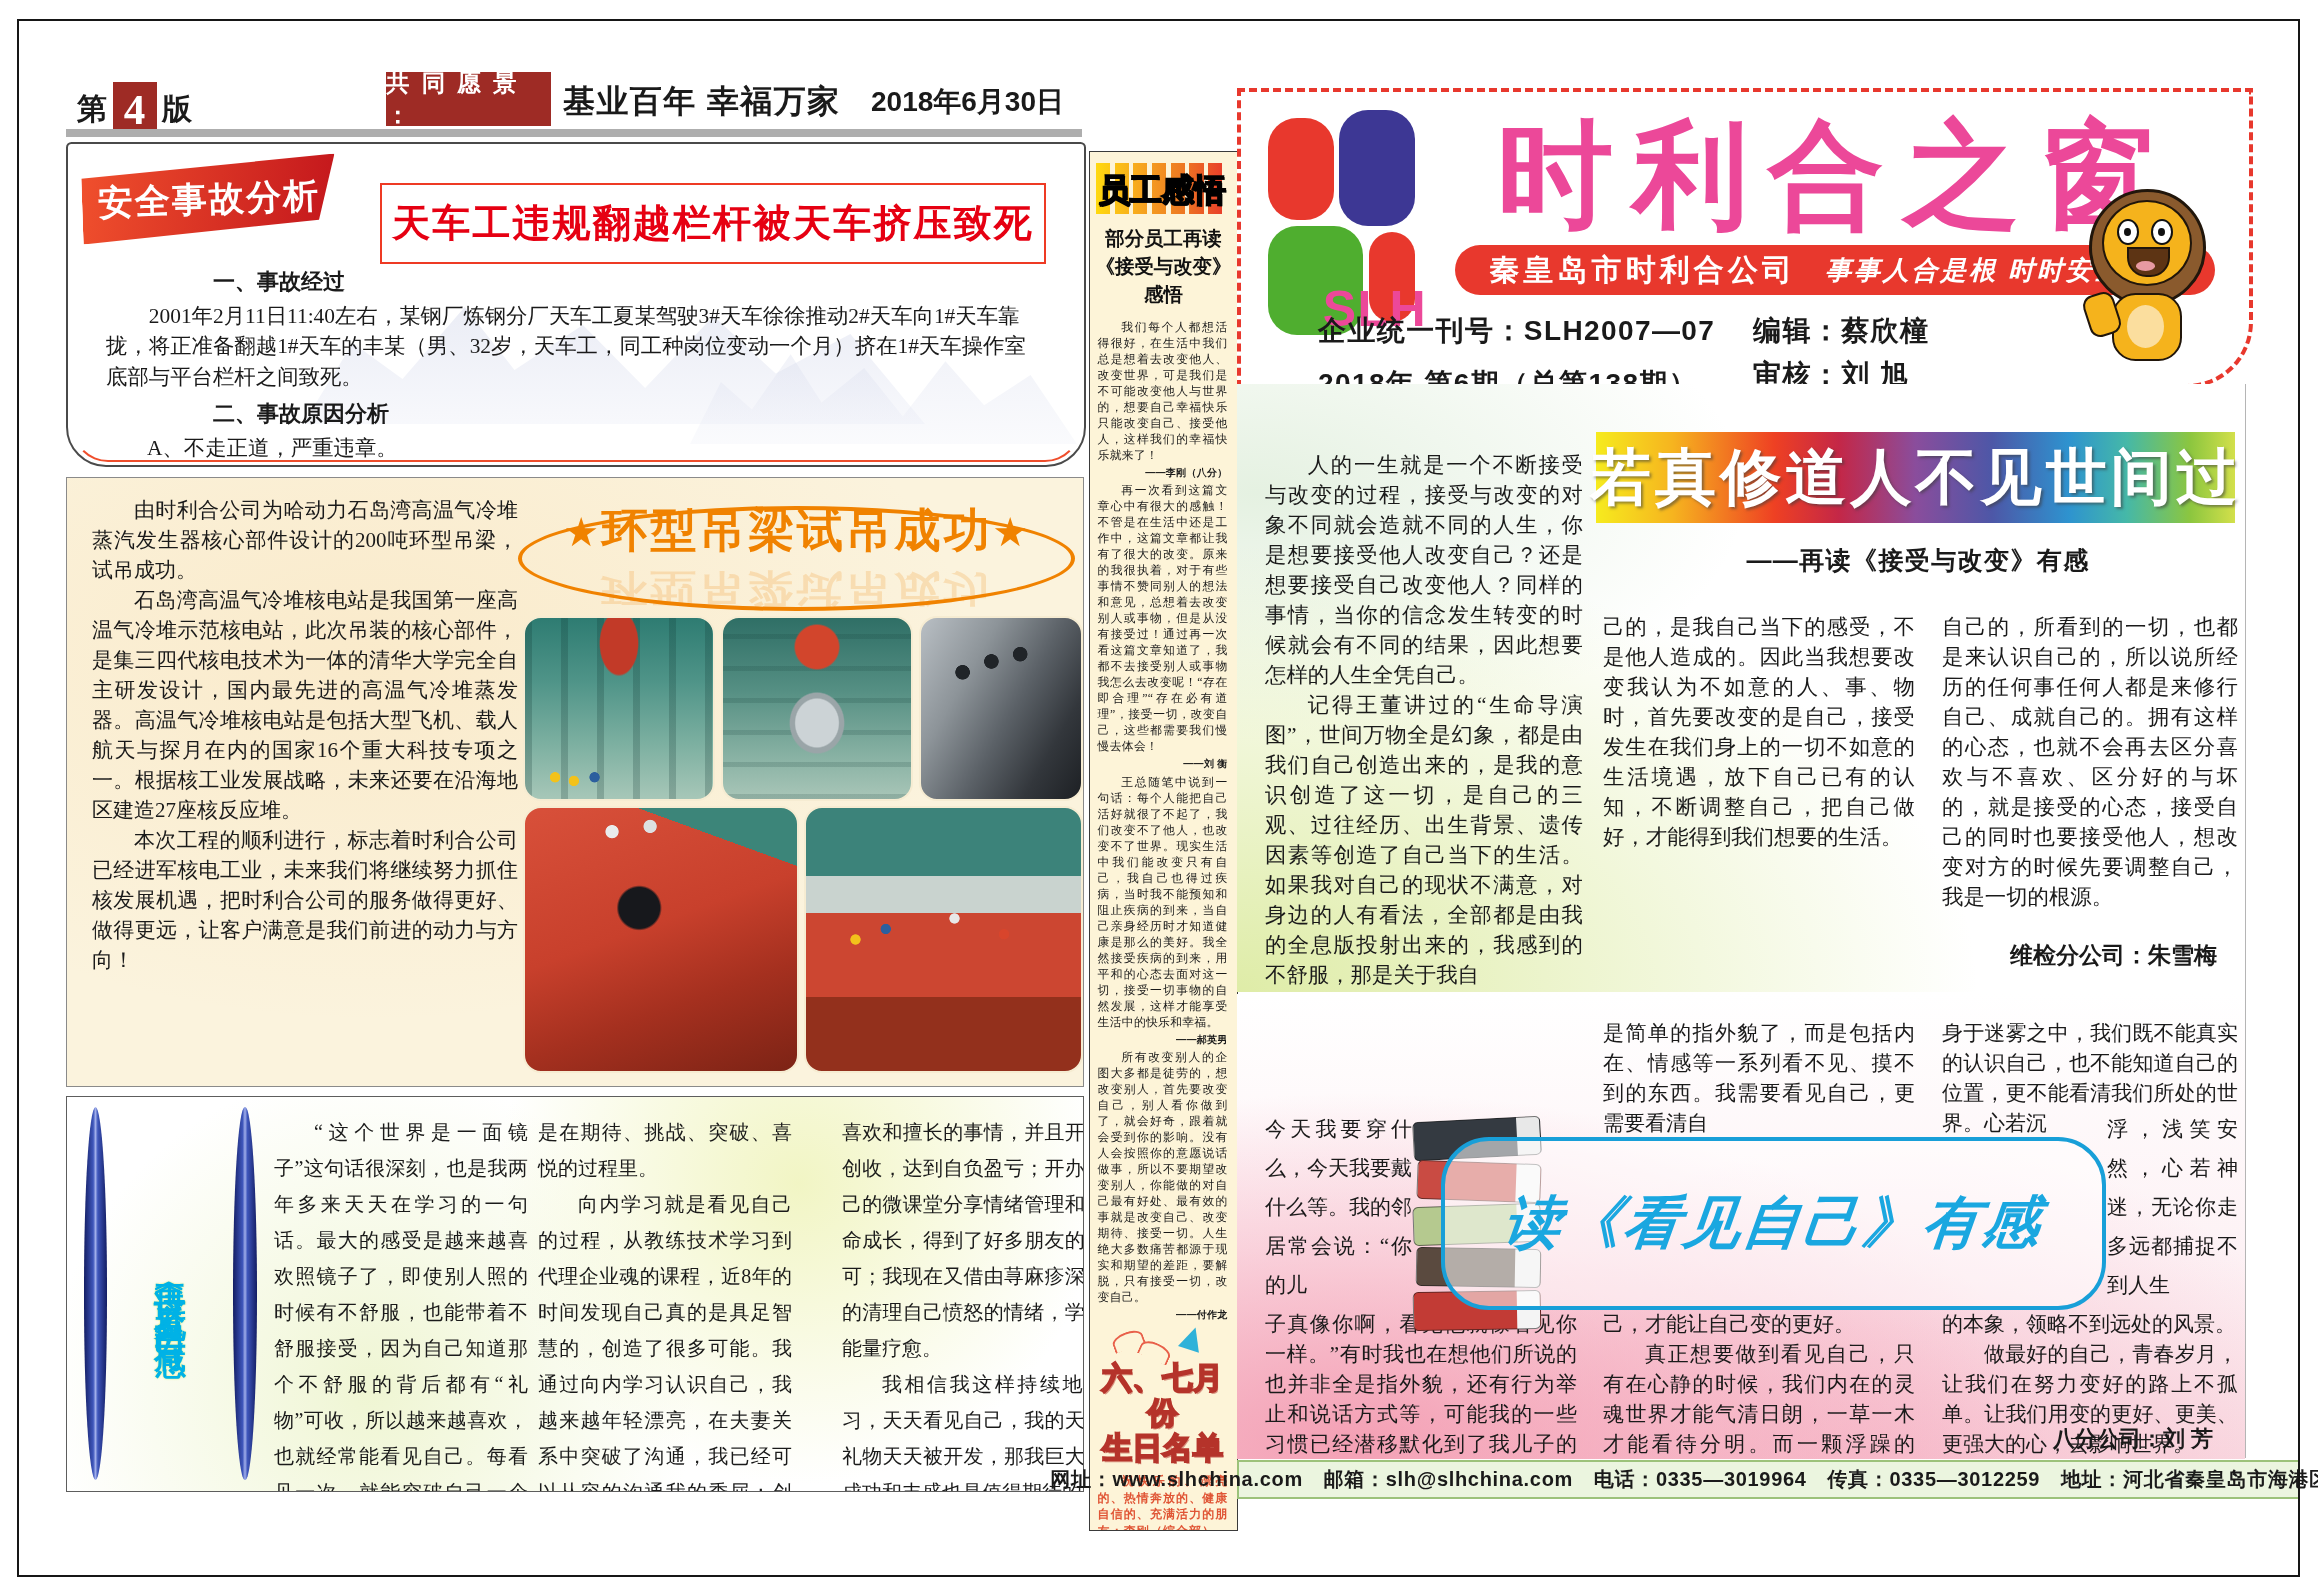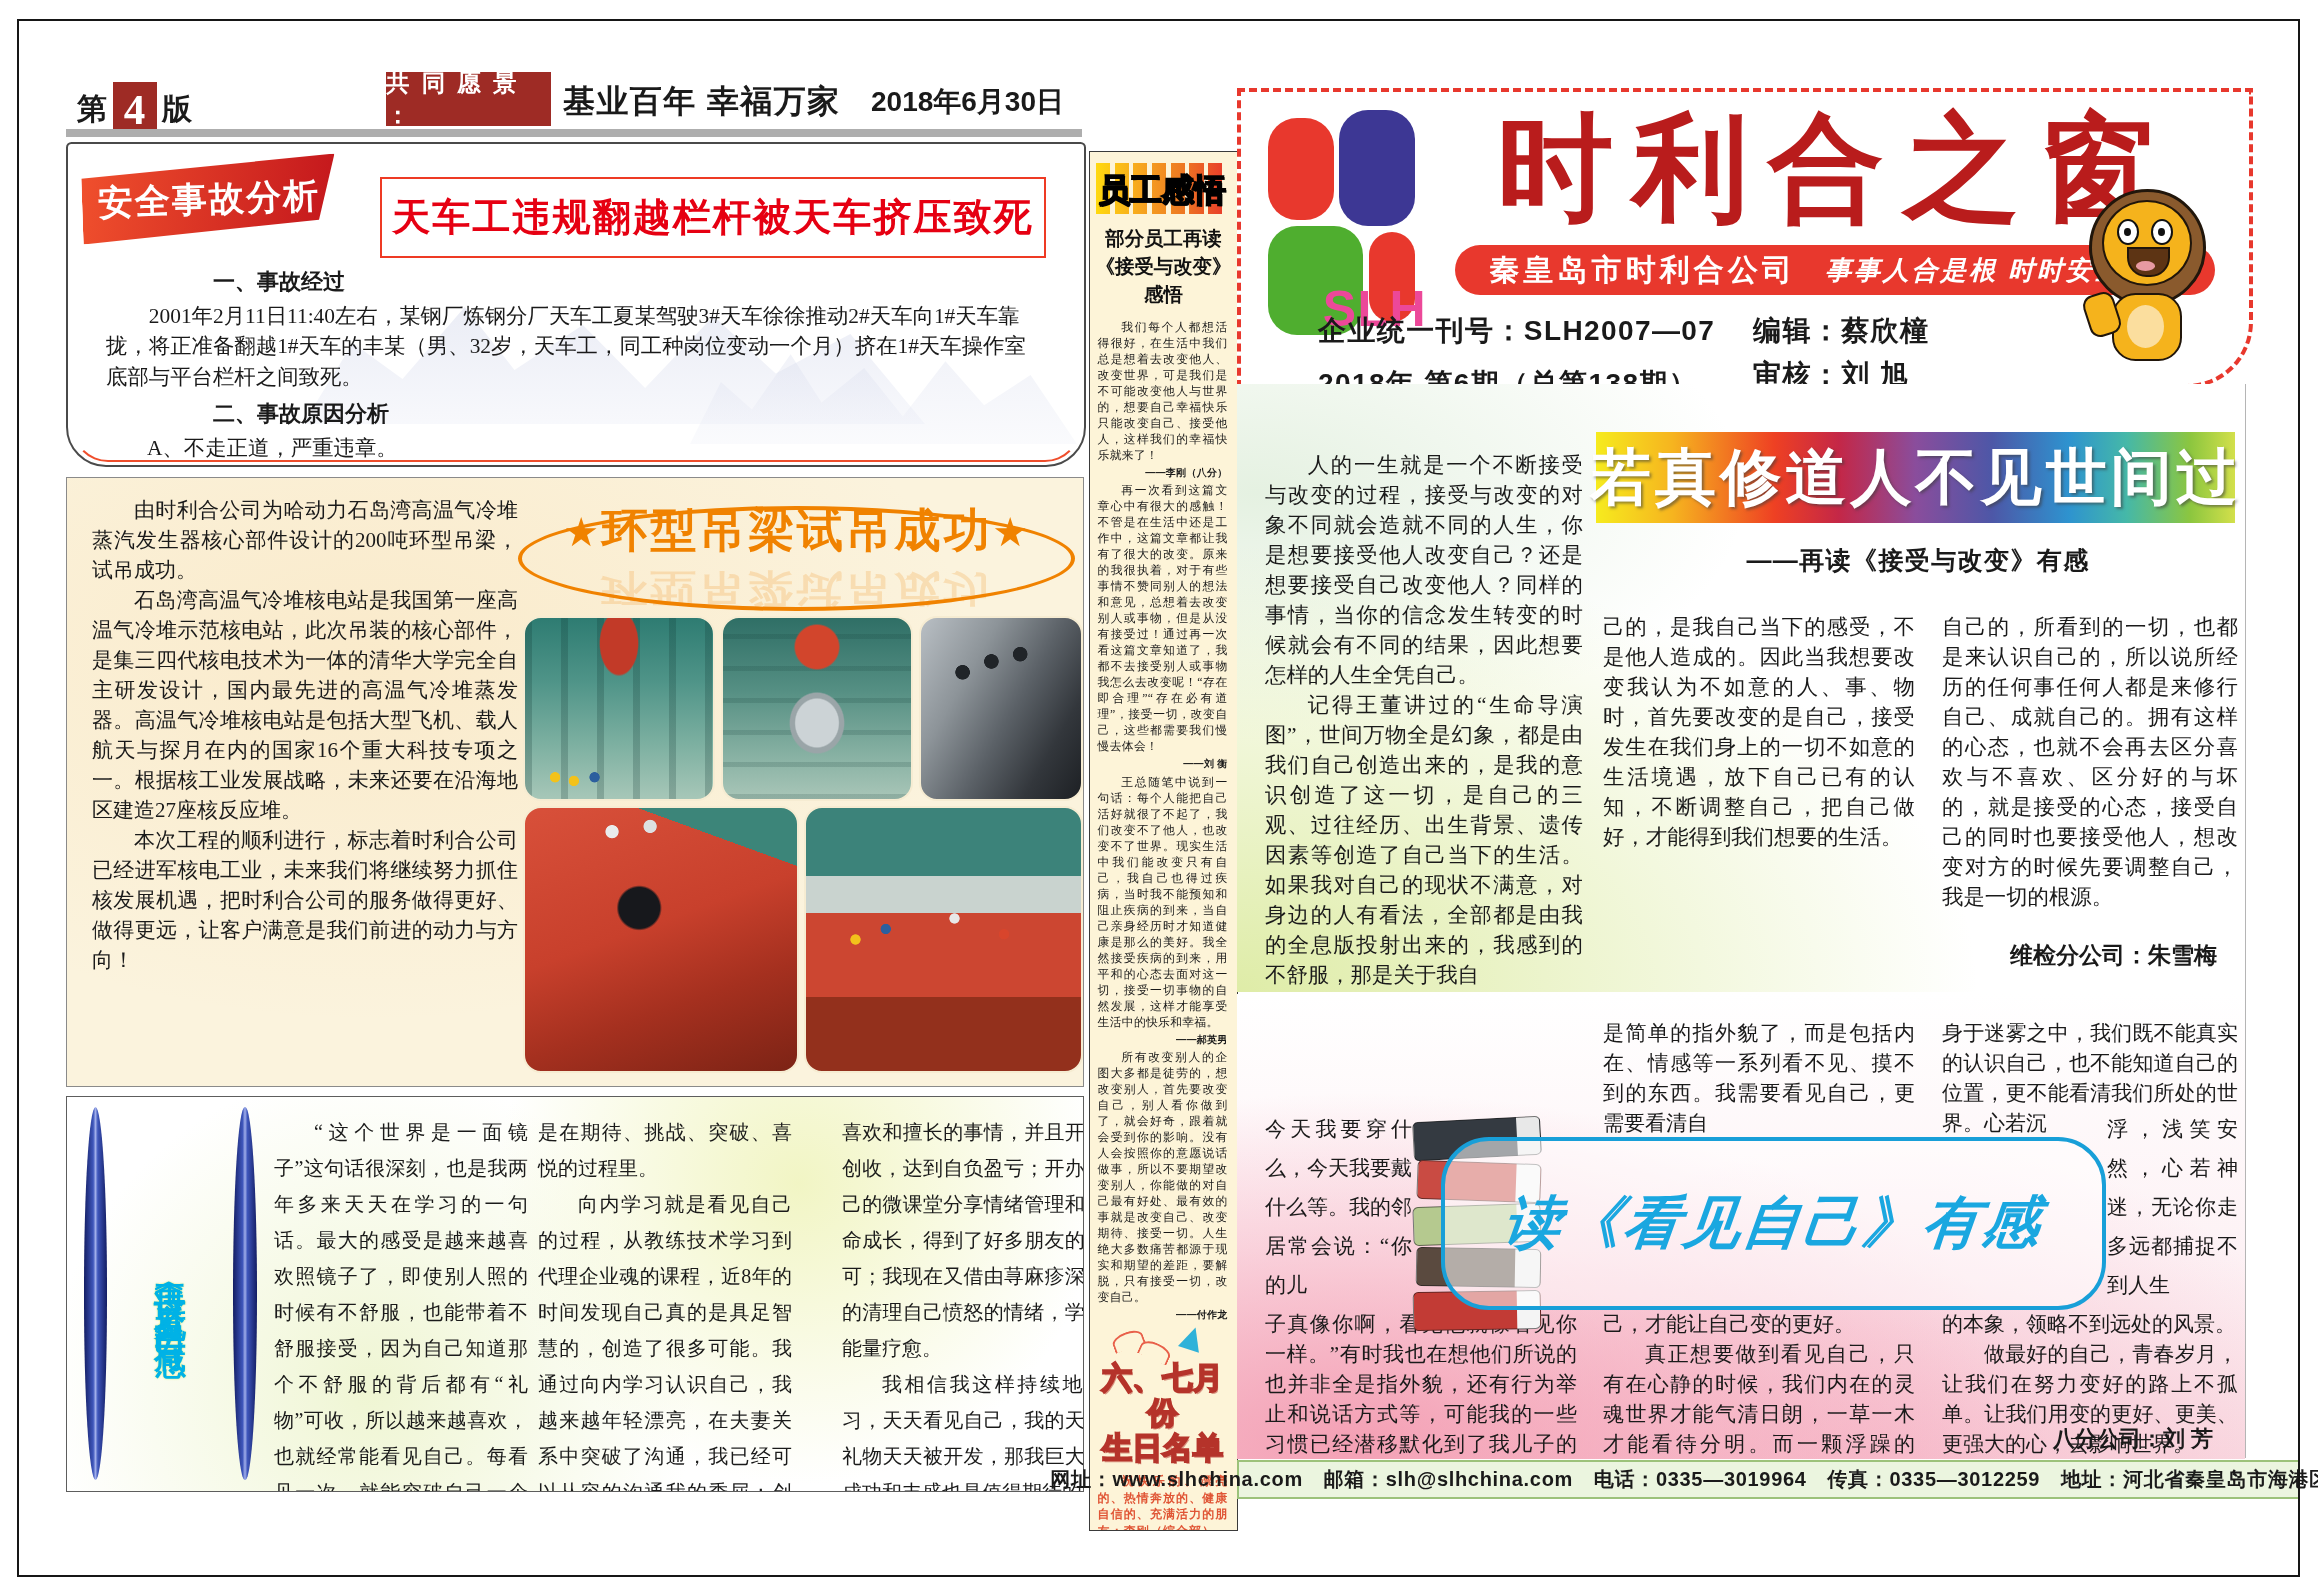--- a/index.html
+++ b/index.html
@@ -21,21 +21,21 @@
   
   .safety{left:66px;top:142px;width:1016px;height:321px;border:2.1px solid #4a4a4a;
           border-radius:5.5px 5.5px 40px 40px;background:#fff;overflow:hidden;}
   .safety-accent{position:absolute;inset:3.5px;border:2.1px solid transparent;border-bottom-color:#ef4d2b;
           border-radius:4.1px 4.1px 36px 36px;pointer-events:none;}
   .mount{position:absolute;opacity:.45;background:linear-gradient(180deg,#c3c9e2,#eef0f8);
          clip-path:polygon(0% 100%,8% 55%,16% 75%,26% 35%,34% 70%,45% 45%,55% 80%,66% 40%,76% 72%,88% 50%,100% 100%);}
   .ribbon{left:14px;top:14px;width:254px;height:82px;background:linear-gradient(100deg,#f0502d,#c3161c);
           clip-path:polygon(0 20%,100% 0,93% 80%,0 100%);transform:rotate(-2deg);
           display:flex;align-items:center;justify-content:center;color:#fff;font-size:35px;font-weight:bold;letter-spacing:2.1px;}
-  .headline-box{left:312px;top:33px;width:662px;height:77px;border:2.1px solid #ee3a24;background:rgba(255,255,255,.85);
+  .headline-box{left:312px;top:39px;width:662px;height:77px;border:2.1px solid #ee3a24;background:rgba(255,255,255,.85);
           display:flex;align-items:center;justify-content:center;color:#e60012;font-size:38px;font-weight:bold;letter-spacing:2.1px;
           font-family:"Liberation Serif","DejaVu Serif",serif;}
   .safety-body{left:38px;top:116px;width:940px;font-size:21.4px;line-height:1.42;}
   .safety-body h4{margin:5.5px 0 4.1px 107px;font-size:22px;font-weight:bold;}
   .safety-body p{margin:0 0 2.8px 0;font-family:"Liberation Serif","DejaVu Serif",serif;font-size:21.4px;}
   .s-ind{text-indent:2em;}
   .s-sub{margin-left:41px !important;}
 
   
   .crane{left:66px;top:477px;width:1016px;height:608px;border:1.4px solid #8a8a8a;
@@ -112,22 +112,22 @@
   .bday-body p{margin:0;text-indent:2em;}
   .hat{width:0;height:0;border-left:11px solid transparent;border-right:11px solid transparent;border-bottom:23.5px solid #2fb2d9;
       transform:rotate(18deg);position:relative;}
   .streamer{width:28px;height:15px;border:2.1px solid #e8604a;border-bottom:none;border-radius:50% 50% 0 0;transform:rotate(-20deg);}
 
   
   .masthead{left:1237px;top:88px;width:1008px;height:292px;border:4.1px dashed #e8382d;border-radius:0 0 66px 0;background:#fff;}
   .logo{left:26px;top:18px;width:160px;height:228px;}
   .logo .sh{position:absolute;border-radius:29px;}
   .logo-slh{position:absolute;left:0px;bottom:0px;width:100%;text-align:right;font-size:50px;font-weight:bold;color:#ec4899;letter-spacing:1.4px;}
-  .mh-title{left:204px;top:2px;width:781px;height:149px;display:flex;align-items:center;justify-content:center;
-      color:#b91c1c;font-size:116px;font-weight:bold;letter-spacing:19.4px;font-family:"Liberation Serif","DejaVu Serif",serif;white-space:nowrap;}
+  .mh-title{left:204px;top:9px;width:781px;height:149px;display:flex;align-items:center;justify-content:center;
+      color:#ec4899;font-size:116px;font-weight:bold;letter-spacing:19.4px;font-family:"Liberation Serif","DejaVu Serif",serif;white-space:nowrap;}
   .mh-banner{left:214px;top:153px;width:760px;height:50px;background:#e8382d;border-radius:28px;color:#fff;
       display:flex;align-items:center;justify-content:center;gap:29px;white-space:nowrap;}
   .mh-banner .co{font-size:30px;font-weight:bold;letter-spacing:4.1px;}
   .mh-banner .motto{font-size:26px;font-weight:bold;font-style:italic;letter-spacing:2.8px;}
   .mh-info{font-size:28px;font-weight:bold;letter-spacing:1.4px;}
   
   .lion{left:833px;top:97px;width:149px;height:183px;}
   .lion .mane{position:absolute;left:15px;top:0;width:111px;height:111px;border-radius:50%;background:#8a5a2d;border:3.5px solid #21160b;}
   .lion .face{position:absolute;left:28px;top:11px;width:86px;height:82px;border-radius:50%;background:#f5b31c;border:2.8px solid #21160b;}
   .lion .eye{position:absolute;top:30px;width:18px;height:22px;border-radius:50%;background:#fff;border:2.1px solid #111;}

